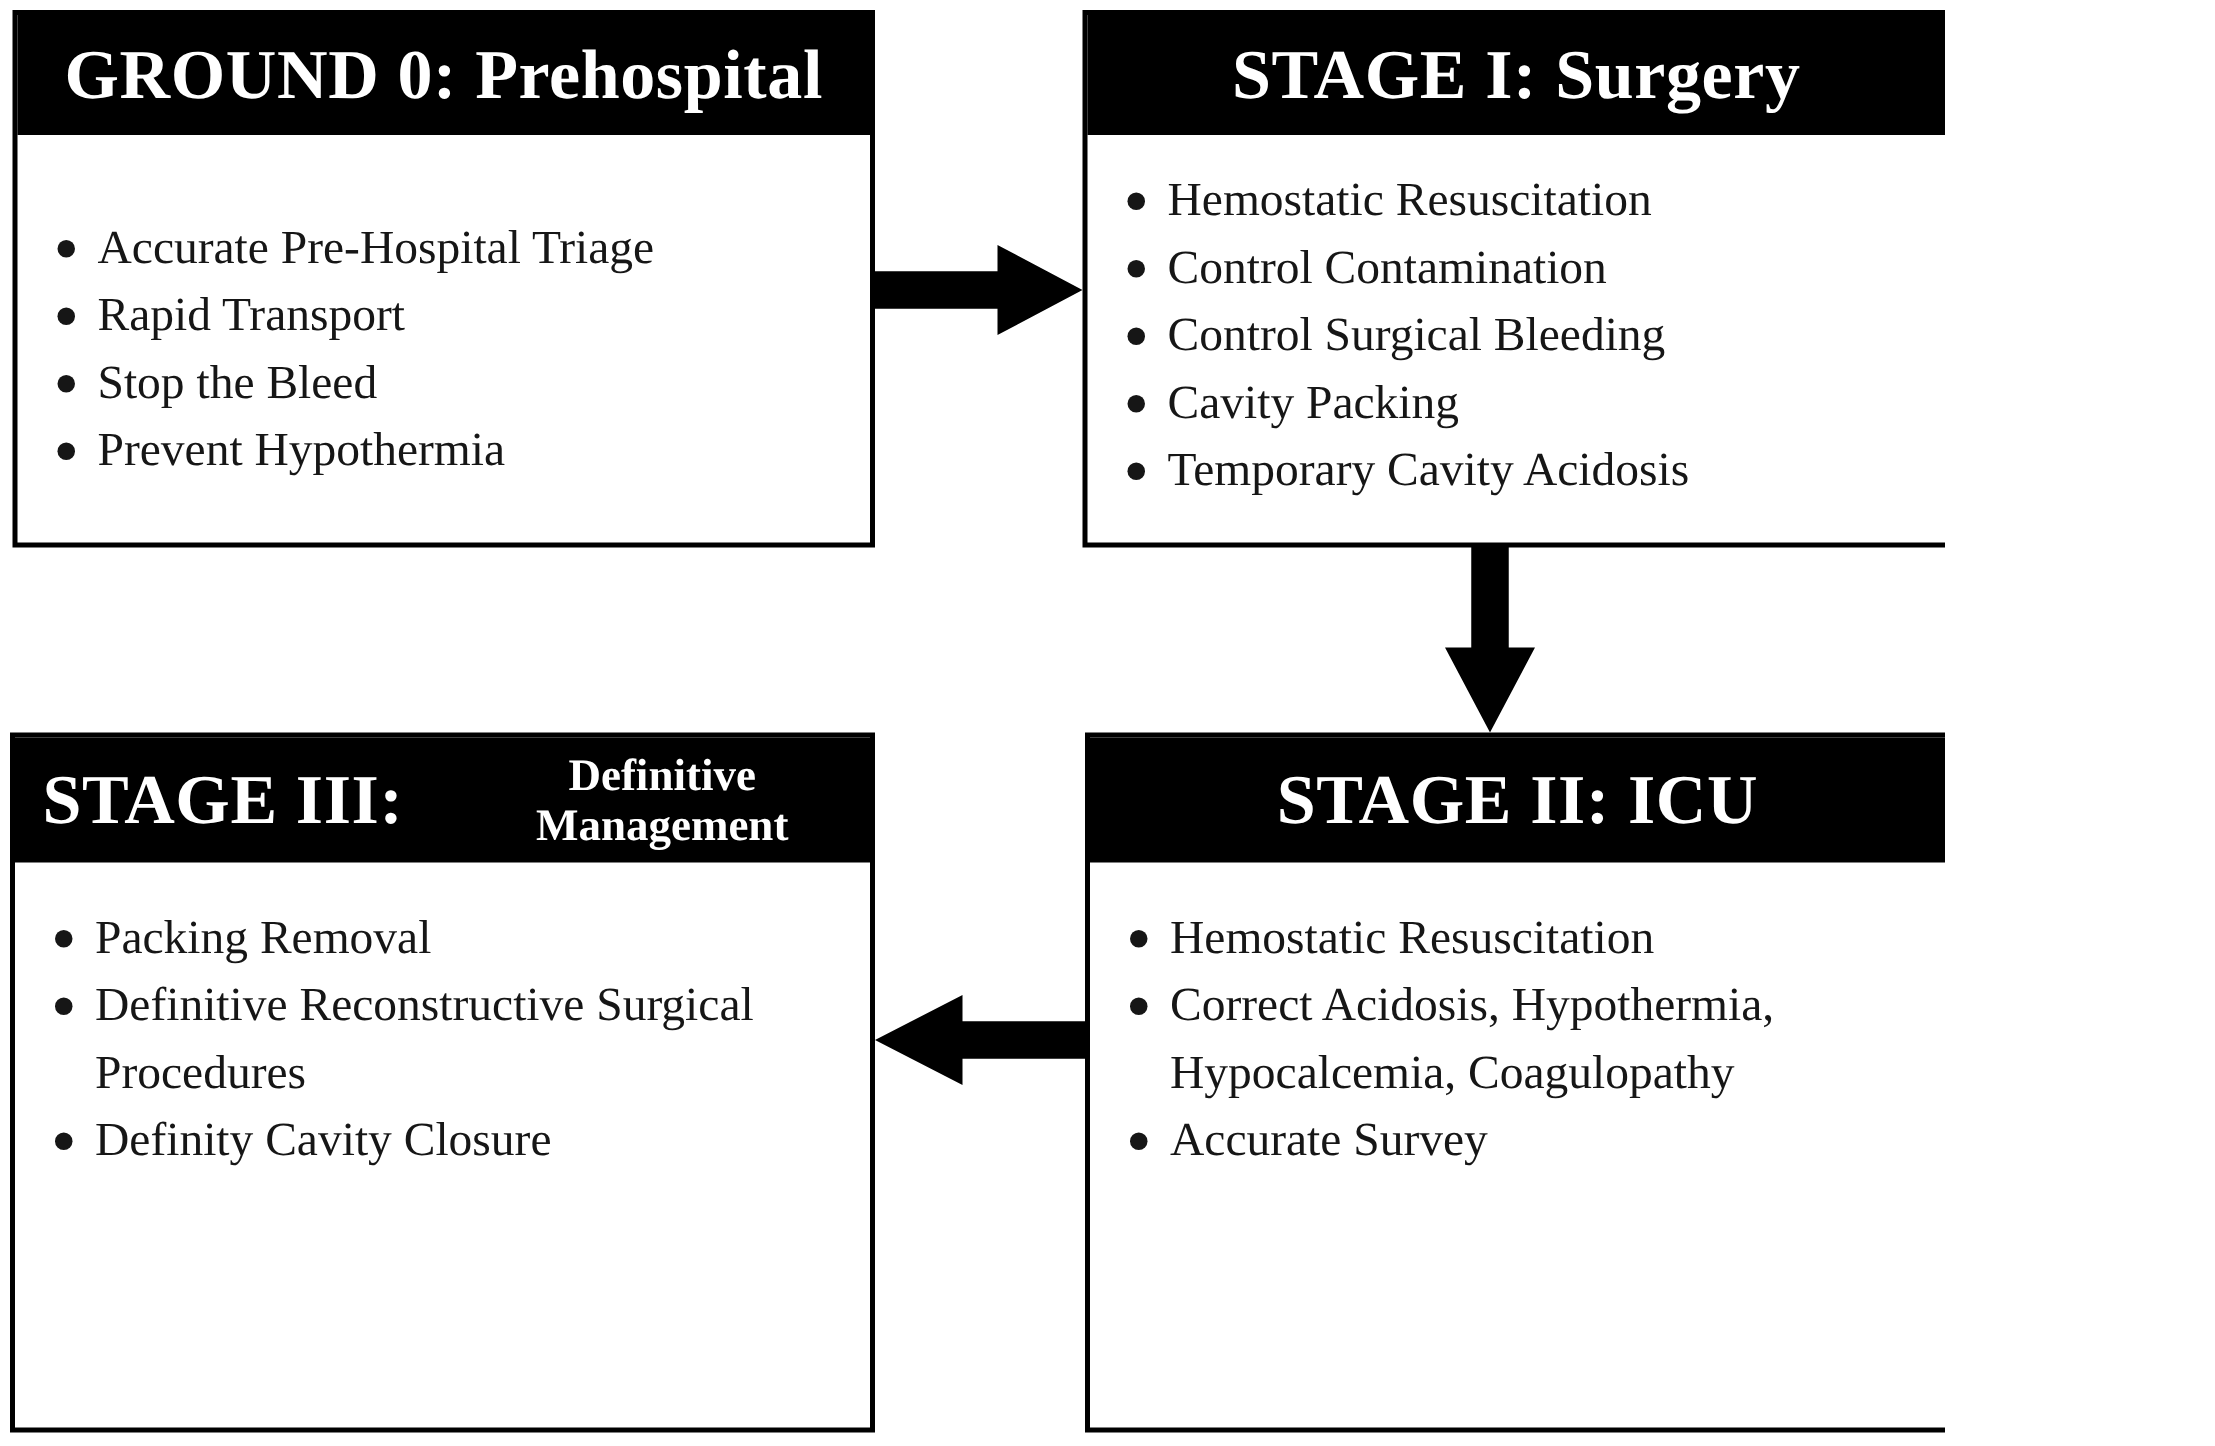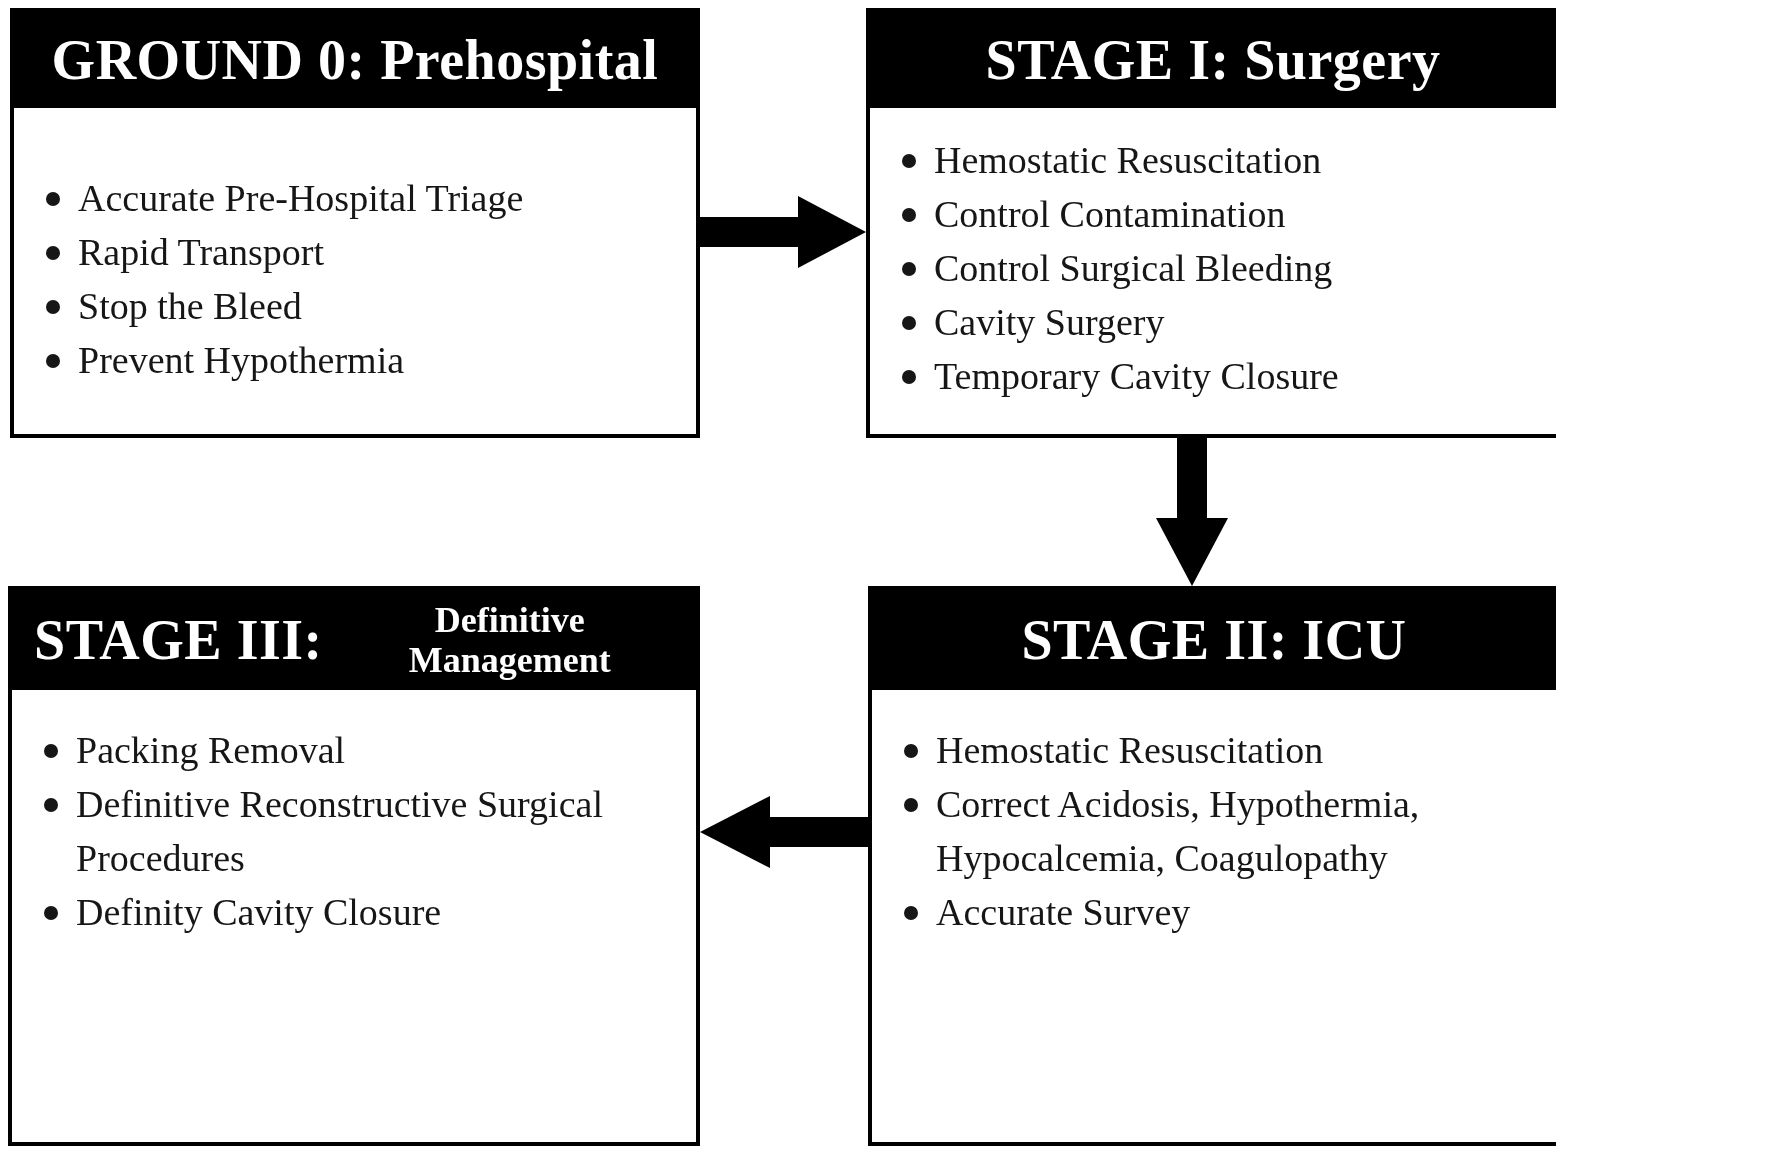--- a/index.html
+++ b/index.html
@@ -40,21 +40,21 @@
   .box-title{
     margin:0;
     font-size:56px;
     font-weight:bold;
     letter-spacing:0.5px;
     white-space:nowrap;
   }
   .header-split{
     justify-content:flex-start;
     padding-left:22px;
-    gap:22px;
+    gap:42px;
   }
   .box-subtitle{
     font-weight:bold;
     font-size:36px;
     line-height:1.12;
     width:330px;
     text-align:center;
   }
 
   .box-body{padding:26px 26px 0 30px;}
@@ -127,25 +127,25 @@
         <li class="item">
           <span class="bullet"></span>
           <span class="item-text">Control Contamination</span>
         </li>
         <li class="item">
           <span class="bullet"></span>
           <span class="item-text">Control Surgical Bleeding</span>
         </li>
         <li class="item">
           <span class="bullet"></span>
-          <span class="item-text">Cavity Surgery</span>
-        </li>
-        <li class="item">
-          <span class="bullet"></span>
-          <span class="item-text">Temporary Cavity Closure</span>
+          <span class="item-text">Cavity Packing</span>
+        </li>
+        <li class="item">
+          <span class="bullet"></span>
+          <span class="item-text">Temporary Cavity Acidosis</span>
         </li>
       </ul>
     </div>
   </section>
 
   <section class="box" id="box-stage3">
     <header class="box-header header-split">
       <h2 class="box-title">STAGE III:</h2>
       <div class="box-subtitle">Definitive Management</div>
     </header>

